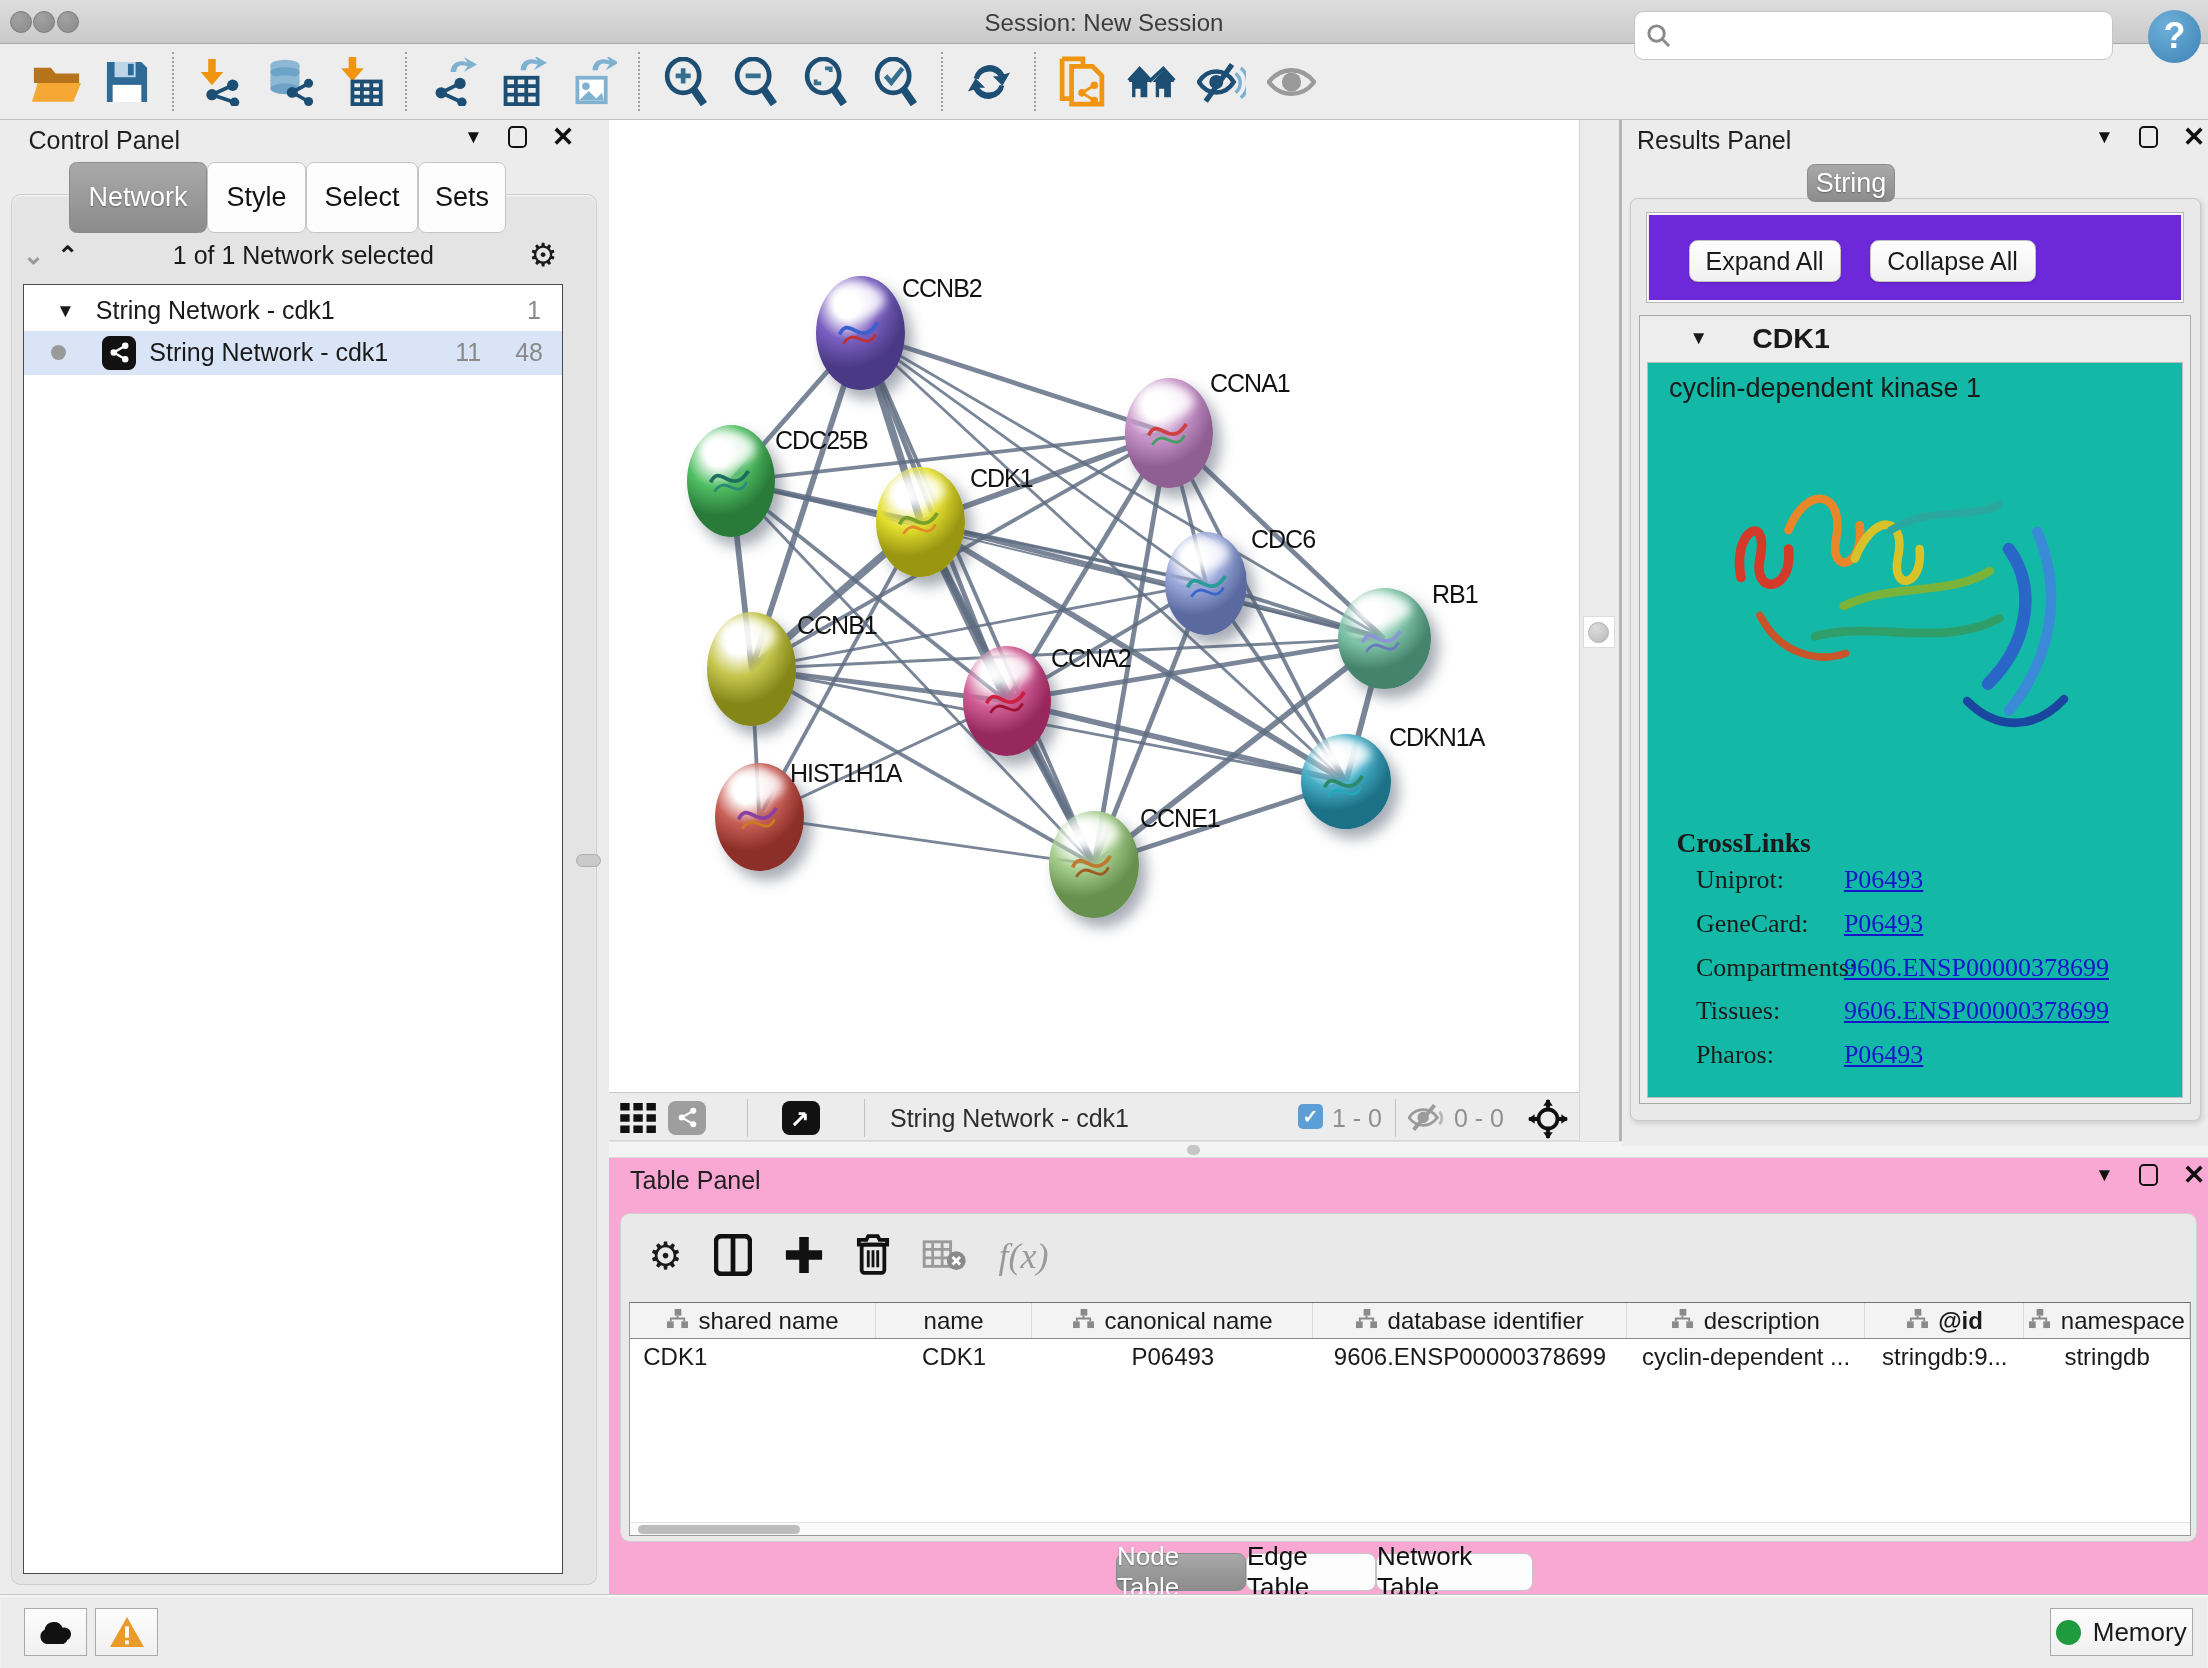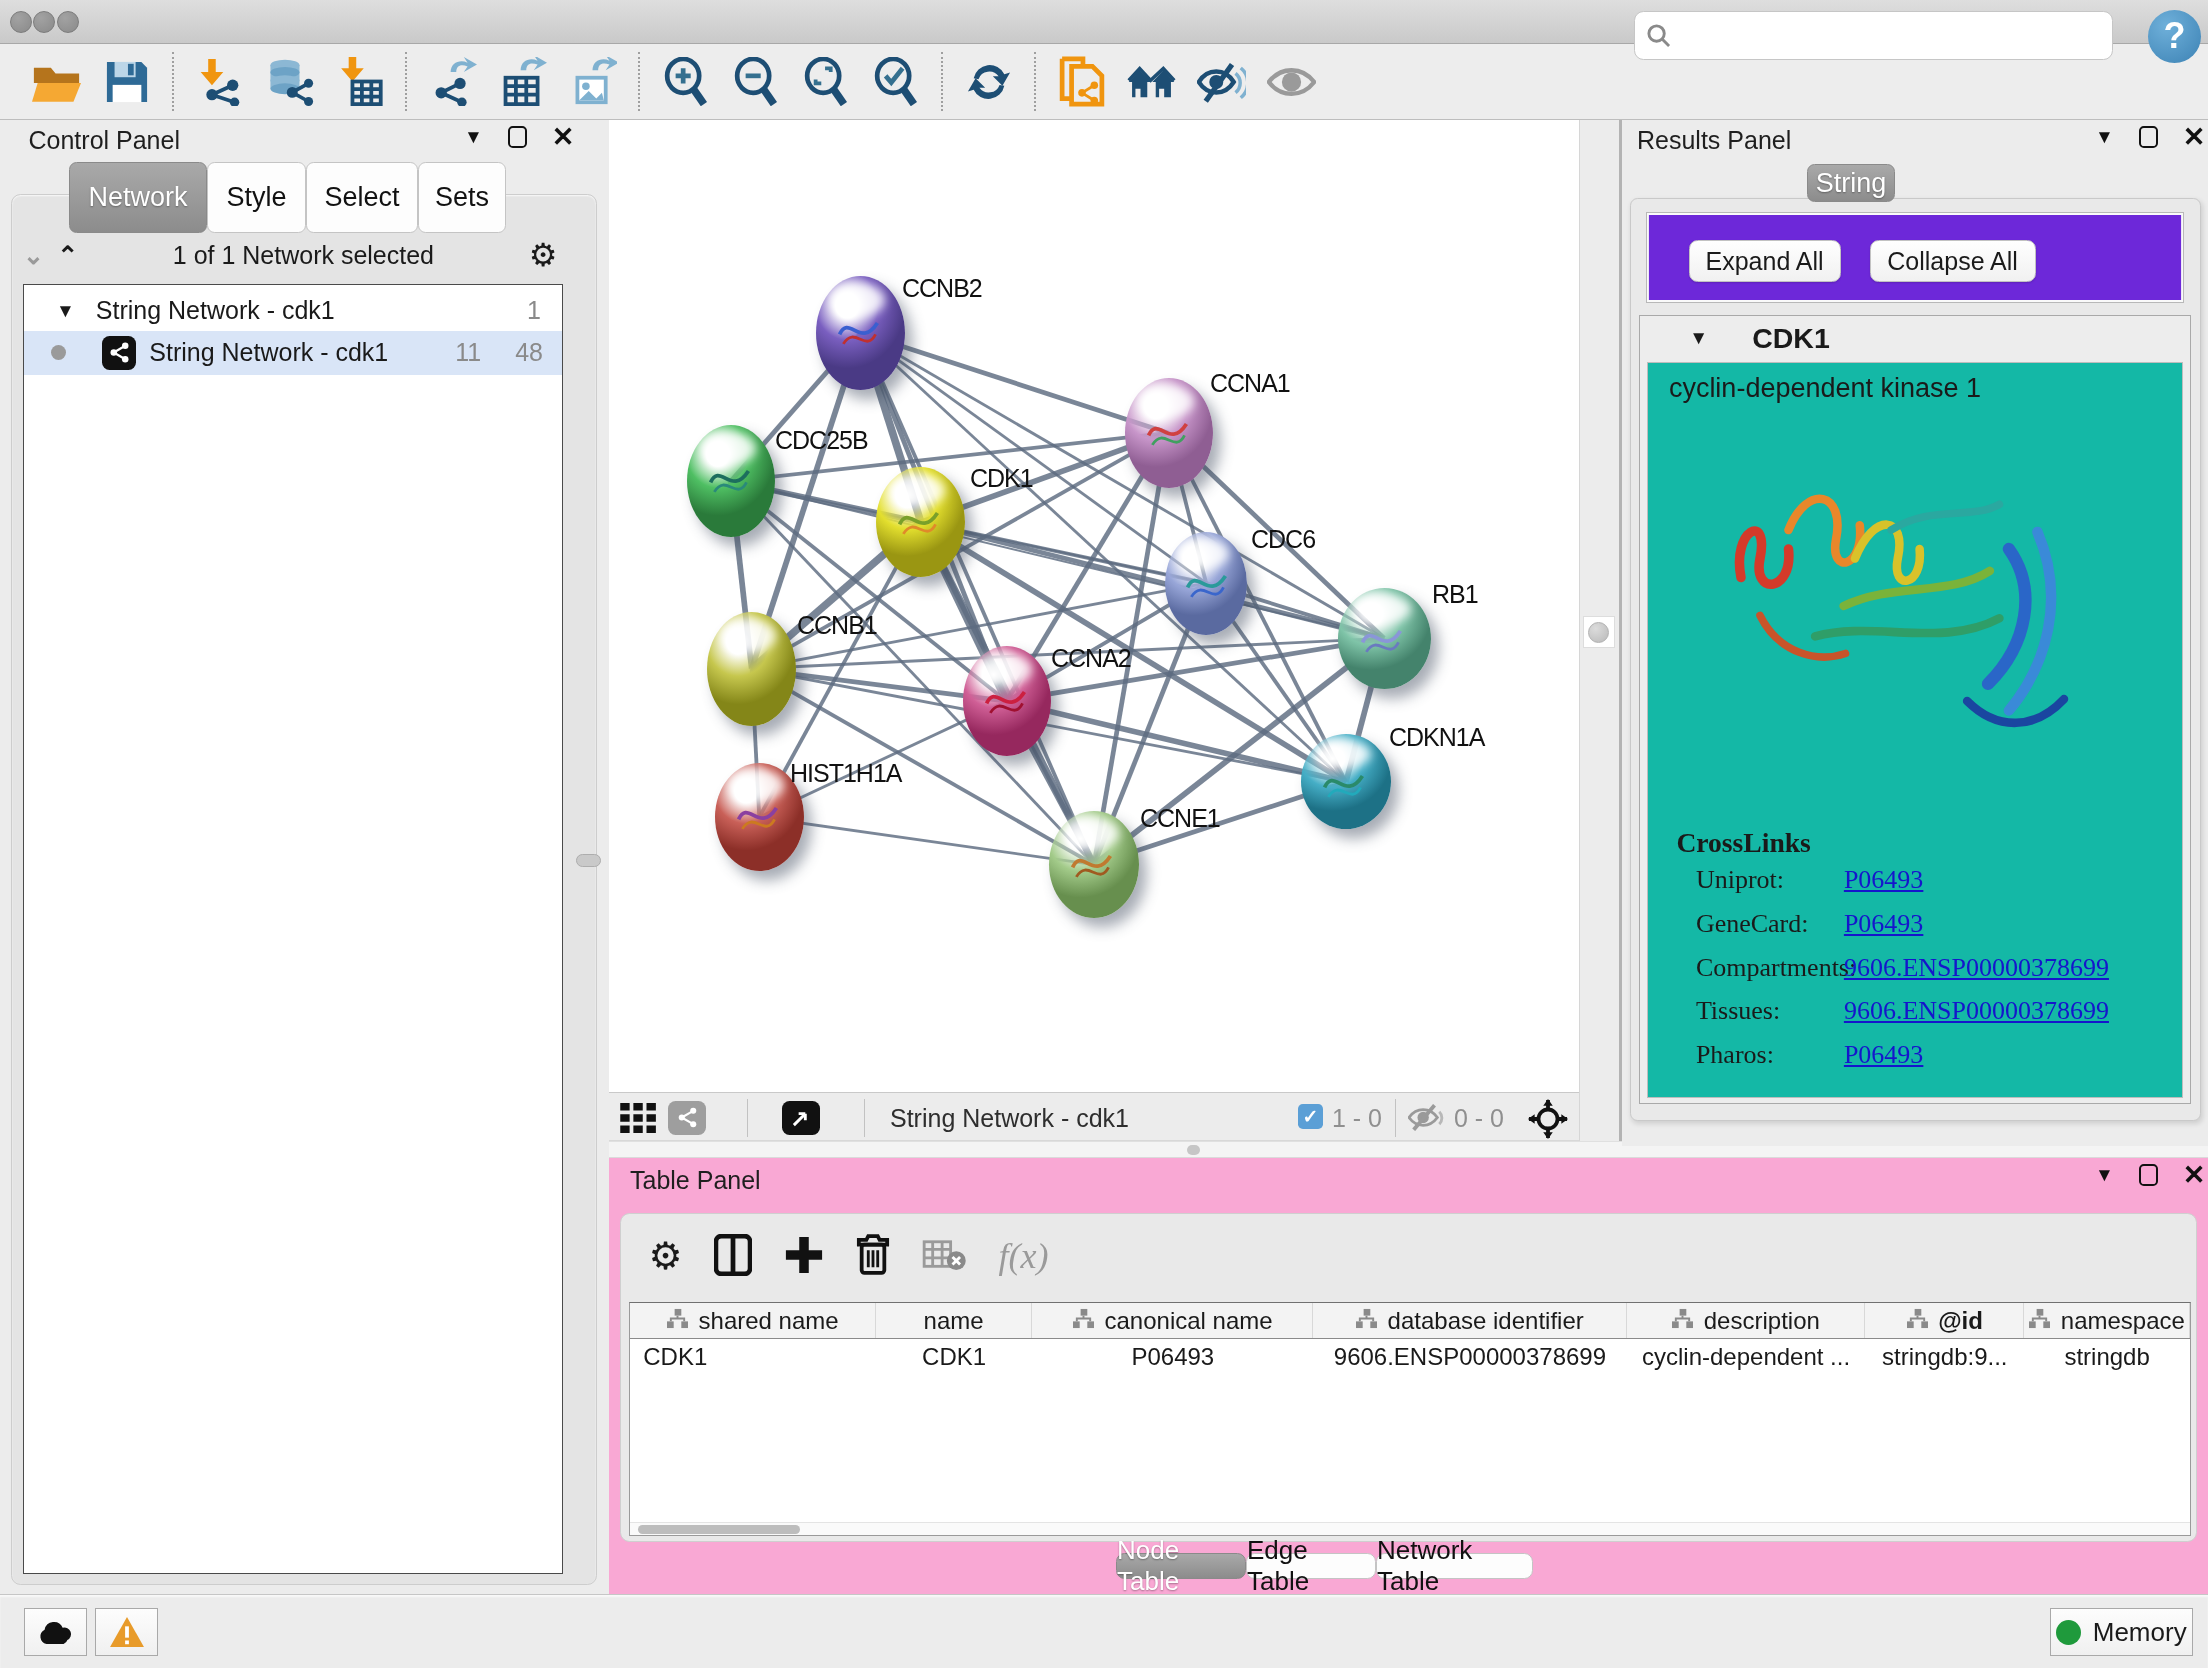--- a/index.html
+++ b/index.html
@@ -129,39 +129,40 @@
   .tp-hrow { display:flex; height:36px; background:#f3f3f3; border-bottom:1.9px solid #8a8a8a; }
   .tp-hcell { display:flex; align-items:center; justify-content:center; gap:9.5px; font-size:24px;
     border-right:1px solid #d8d8d8; overflow:hidden; white-space:nowrap; }
   .tp-drow { display:flex; height:36px; }
   .tp-dcell { display:flex; align-items:center; justify-content:center; font-size:24px;
     overflow:hidden; white-space:nowrap; }
   .tp-hscroll { position:absolute; left:0; bottom:0; width:100%; height:13.3px; background:#fafafa;
     border-top:1px solid #e4e4e4; }
   .tp-hscroll i { position:absolute; left:7.6px; top:1.9px; width:162px; height:9.5px; border-radius:4.8px; background:#bdbdbd; }
   .tp-tabs { position:absolute; left:507px; top:395px; display:flex; }
-  .tp-tabs .tab { border-radius:8.6px; height:26px; font-size:26px; }
+  .tp-tabs .tab { border-radius:8.6px; height:38px; font-size:26px; }
 
   
   .statusbar { position:absolute; left:0; top:1594px; width:2208px; height:74px;
     background:#ececec; border-top:1px solid #c6c6c6; box-shadow:inset 0 1.9px 1.9px #f8f8f8; }
   .sb-btn { position:absolute; top:13.3px; width:63px; height:48px; background:linear-gradient(#fdfdfd,#f0f0f0);
     border:1.9px solid #a9a9a9; display:flex; align-items:center; justify-content:center; }
   .memory-btn { position:absolute; right:15px; top:13.3px; width:143px; height:48px;
     background:linear-gradient(#fdfdfd,#f0f0f0); border:1.9px solid #a9a9a9;
     display:flex; align-items:center; justify-content:center; gap:11.4px; font-size:26px; }
   .memory-btn i { width:25px; height:25px; border-radius:50%; background:#1f9a3c; }
 </style>
 </head>
 <body>
 
 <div class="titlebar">
   <span class="tl" style="left:9.5px"></span>
   <span class="tl" style="left:33px"></span>
   <span class="tl" style="left:57px"></span>
+  <div class="win-title">Session: New Session</div>
 </div>
 
 <div class="toolbar">
   <span class="tbi" style="margin-left:32px">
     <svg width="49" height="44" viewBox="0 0 52 46">
         <path d="M2 8 L20 8 L25 14 L50 14 L50 24 L2 24 Z" fill="#b5741c"></path>
         <path d="M6 24 L52 24 L44 44 L0 44 Z" fill="#f5a833"></path>
       </svg>
     </span>
   <span class="tbi">

